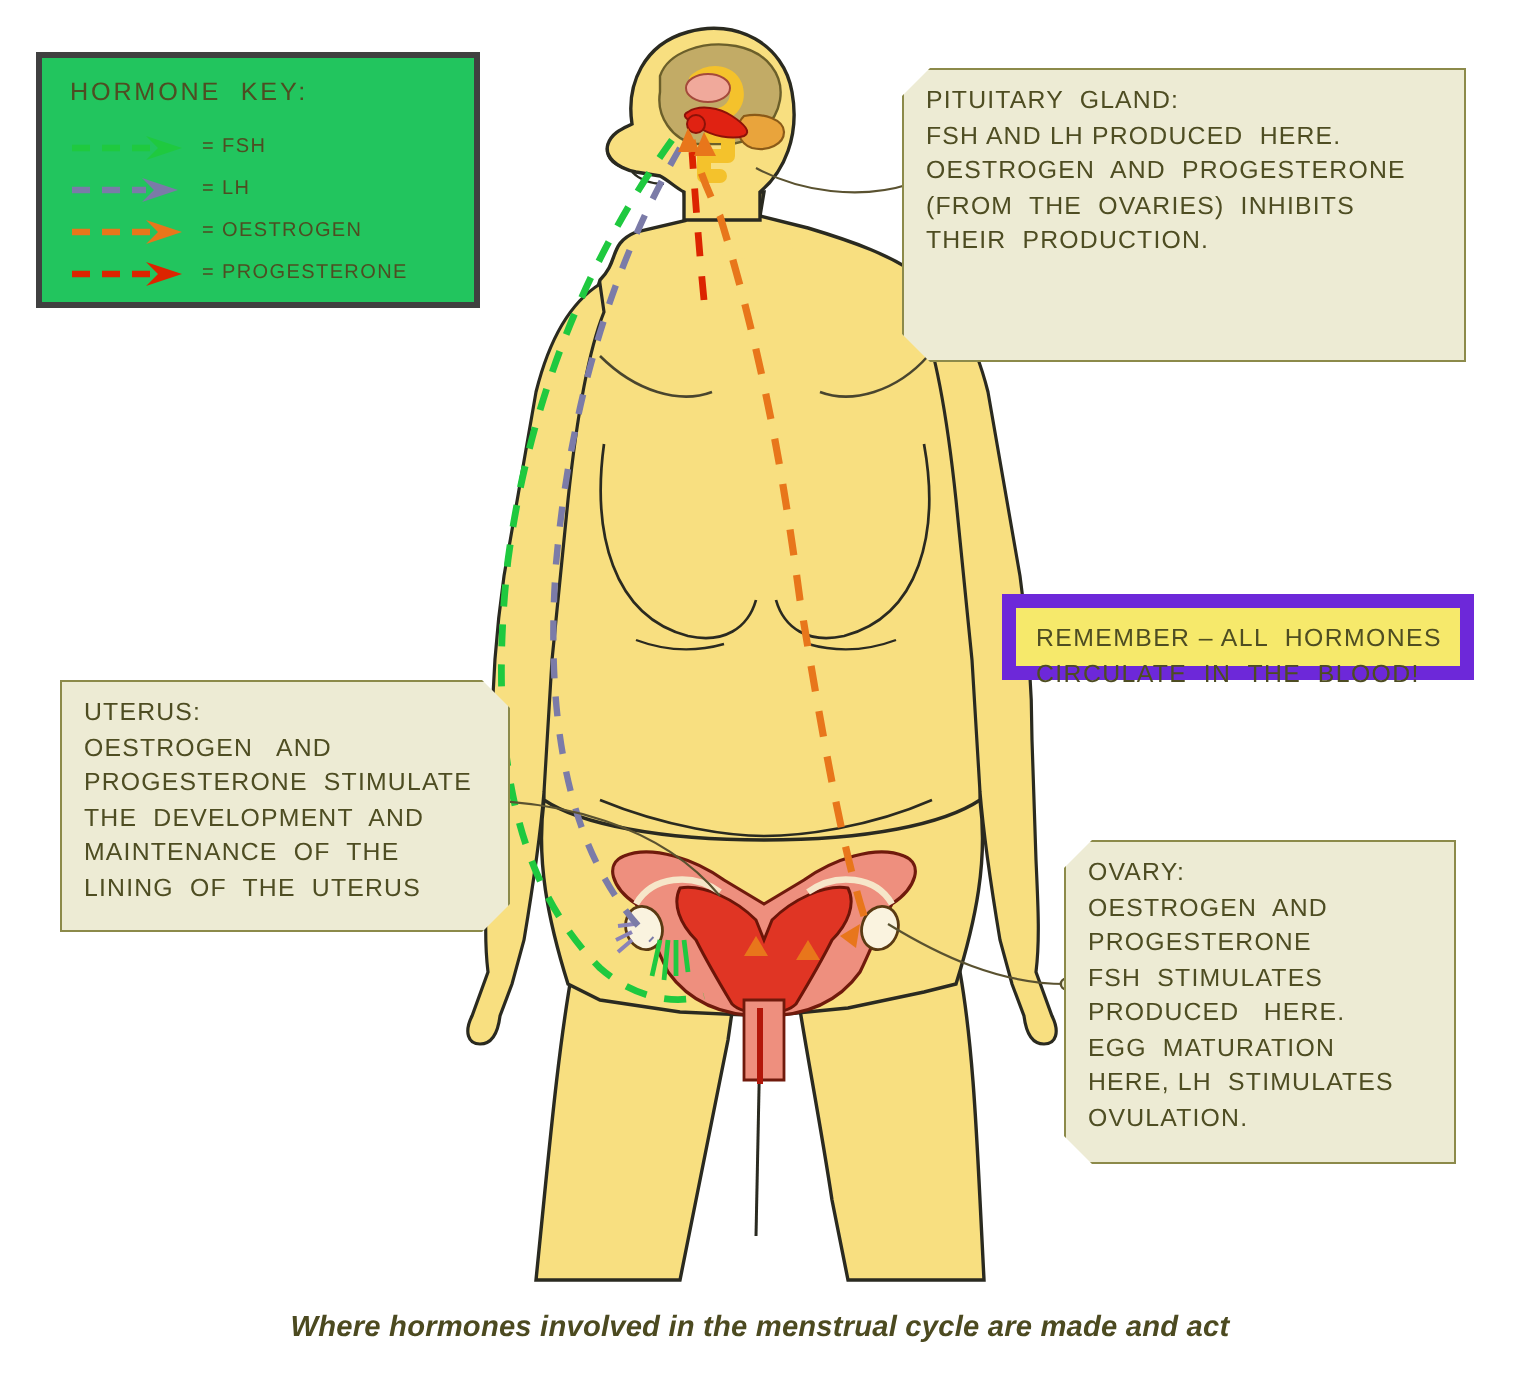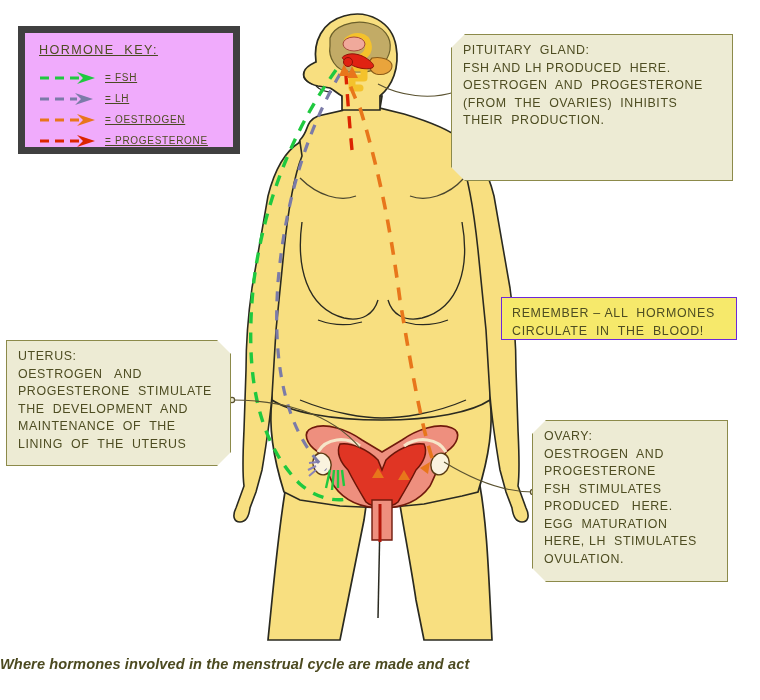--- a/index.html
+++ b/index.html
@@ -32,64 +32,65 @@
     color:#4e4d22;
     text-transform:uppercase;
   }
   .callout .ln{white-space:pre;display:block;}
   
   .notch-left{
     clip-path:polygon(14px 0, 100% 0, 100% 100%, 14px 100%, 0 calc(100% - 14px), 0 14px);
   }
   .notch-right{
     clip-path:polygon(0 0, calc(100% - 14px) 0, 100% 14px, 100% calc(100% - 14px), calc(100% - 14px) 100%, 0 100%);
+    margin-left:24px;
   }
 
   
   #legend{
     position:absolute;
-    background:#f0abfc;
-    border:7px solid #404040;
+    background:#22c55e;
+    border:3px solid #404040;
     box-sizing:border-box;
     z-index:4;
     padding:10px 12px 10px 14px;
-    text-decoration:underline;
   }
   #legend .title{
     font-size:12.6px;letter-spacing:1.4px;color:#4e4d22;
     margin-bottom:10px;white-space:pre;
   }
   .legend-row{
     display:flex;align-items:center;height:21px;
   }
   .legend-row .swatch{width:62px;height:14px;flex:0 0 62px;}
   .legend-row .lbl{
     font-size:10px;letter-spacing:0.7px;color:#4e4d22;
     margin-left:4px;white-space:pre;
   }
 
   
   #remember{
     position:absolute;
     background:#F6E96B;
-    border:1px solid #6d28d9;
+    border:7px solid #6d28d9;
     box-sizing:border-box;
     z-index:4;
     padding:6px 10px 2px 10px;
     font-size:12.4px;
     letter-spacing:0.7px;
     line-height:18px;
     color:#4e4d22;
     text-transform:uppercase;
   }
   #remember .ln{white-space:pre;display:block;}
 
   #caption{
     position:absolute;
     left:0;top:656px;width:760px;
+    text-align:center;
     font-style:italic;
     font-weight:bold;
     font-size:14.6px;
     color:#4c4a20;
     letter-spacing:0.1px;
   }
 </style>
 </head>
 <body>
 

